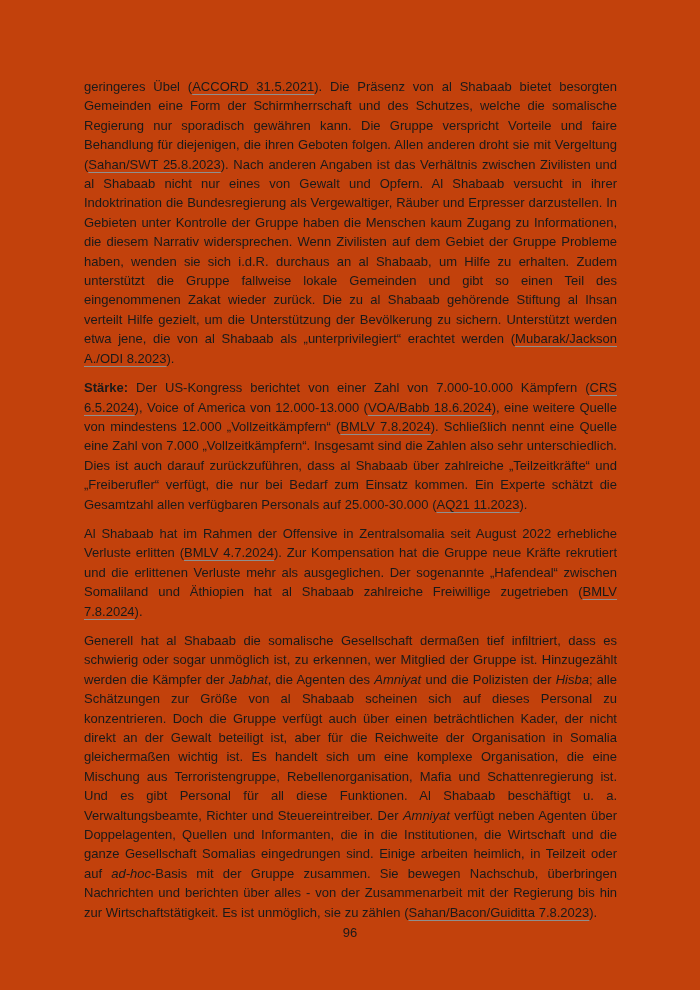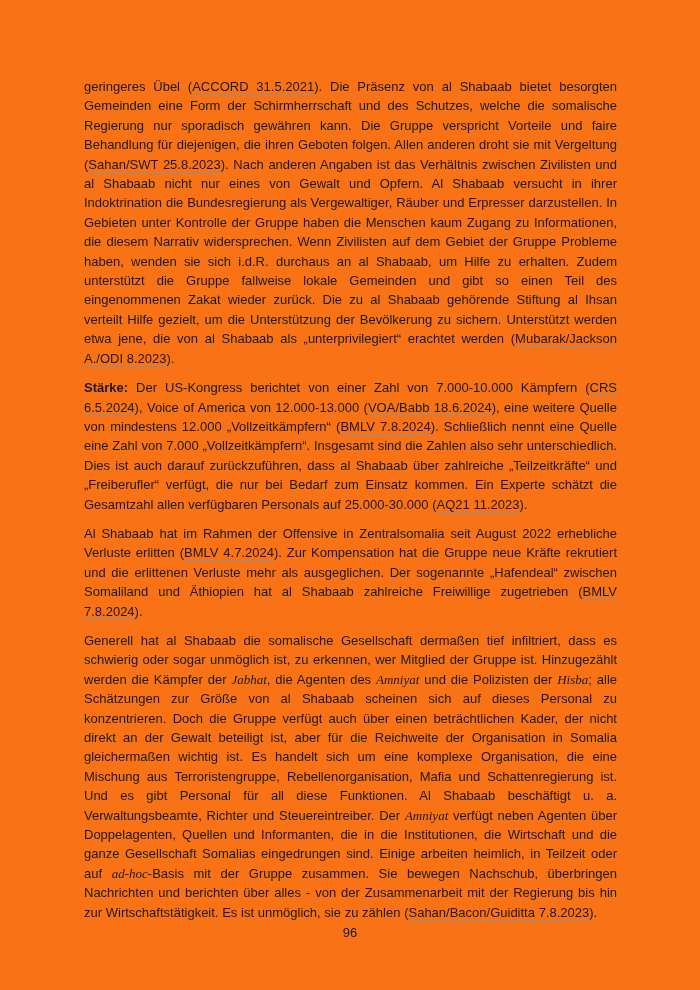--- a/index.html
+++ b/index.html
@@ -4,21 +4,21 @@
 <style>
   html, body {
     margin: 0;
     padding: 0;
     background: #ffffff;
   }
   .page {
     position: relative;
     width: 700px;
     height: 990px;
-    background: #f97316;
+    background: #c2410c;
     font-family: "Liberation Sans", sans-serif;
     color: #1a1a1a;
     overflow: hidden;
   }
   .content {
     position: absolute;
     left: 84px;
     top: 77px;
     width: 533px;
   }
@@ -26,21 +26,21 @@
     margin: 0 0 10px 0;
     font-size: 13px;
     line-height: 19.4px;
     text-align: justify;
     hyphens: manual;
     -webkit-hyphens: manual;
     word-spacing: 0.1px;
   }
   p.doc-par:last-child { margin-bottom: 0; }
   .bold   { font-weight: bold; margin-top: 12px; }
-  .italic { font-style: italic; font-family: Liberation Serif, serif; }
+  .italic { font-style: italic; }
   a.doc-link {
     color: #1a1a1a;
     text-decoration: underline;
     text-decoration-color: #8f8f8f;
     text-decoration-thickness: 1px;
     text-underline-offset: 3px;
     cursor: pointer;
   }
   .page-number {
     position: absolute;

